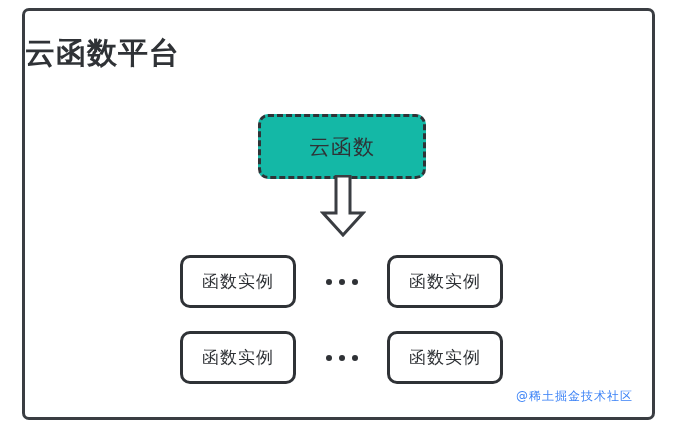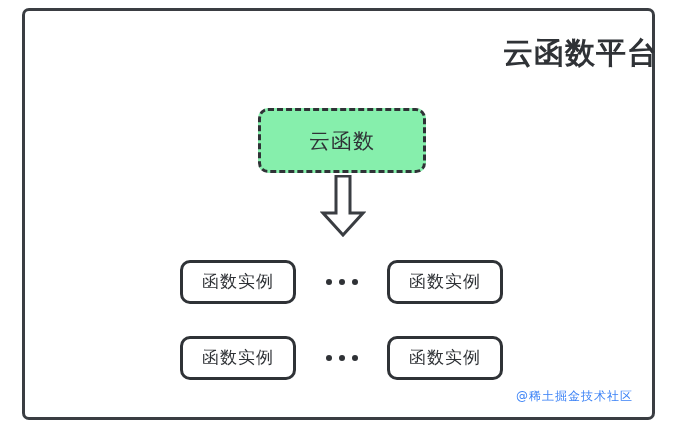--- a/index.html
+++ b/index.html
@@ -33,40 +33,40 @@
     border-radius: 7px;
     background: #ffffff;
   }
 
   
   .platform-title {
     position: absolute;
     left: 0;
     top: 22px;
     width: 633px;
-    text-align: right;
+    text-align: left;
     font-size: 30px;
     font-weight: bold;
     color: #2f3236;
     letter-spacing: 1px;
     line-height: 40px;
     white-space: nowrap;
   }
 
   
   .cloud-func-box {
     position: absolute;
     left: 233px;       
-    top: 97px;         
+    top: 103px;         
     width: 168px;
     height: 65px;
     box-sizing: border-box;
     border: 3px dashed #2f3236;
     border-radius: 10px;
-    background: #86efac;
+    background: #14b8a6;
     display: flex;
     align-items: center;
     justify-content: center;
   }
   .cloud-func-label {
     font-size: 21px;
     color: #2f3236;
     letter-spacing: 1px;
     white-space: nowrap;
   }
@@ -89,21 +89,21 @@
     display: flex;
     align-items: center;
     justify-content: space-between;
   }
   .instance-row.row-1 { top: 244px; }  
   .instance-row.row-2 { top: 320px; }  
 
   .instance-box {
     box-sizing: border-box;
     width: 116px;
-    height: 44px;
+    height: 53px;
     border: 3px solid #2f3236;
     border-radius: 10px;
     background: #ffffff;
     display: flex;
     align-items: center;
     justify-content: center;
   }
   .instance-label {
     font-size: 17px;
     color: #2f3236;

